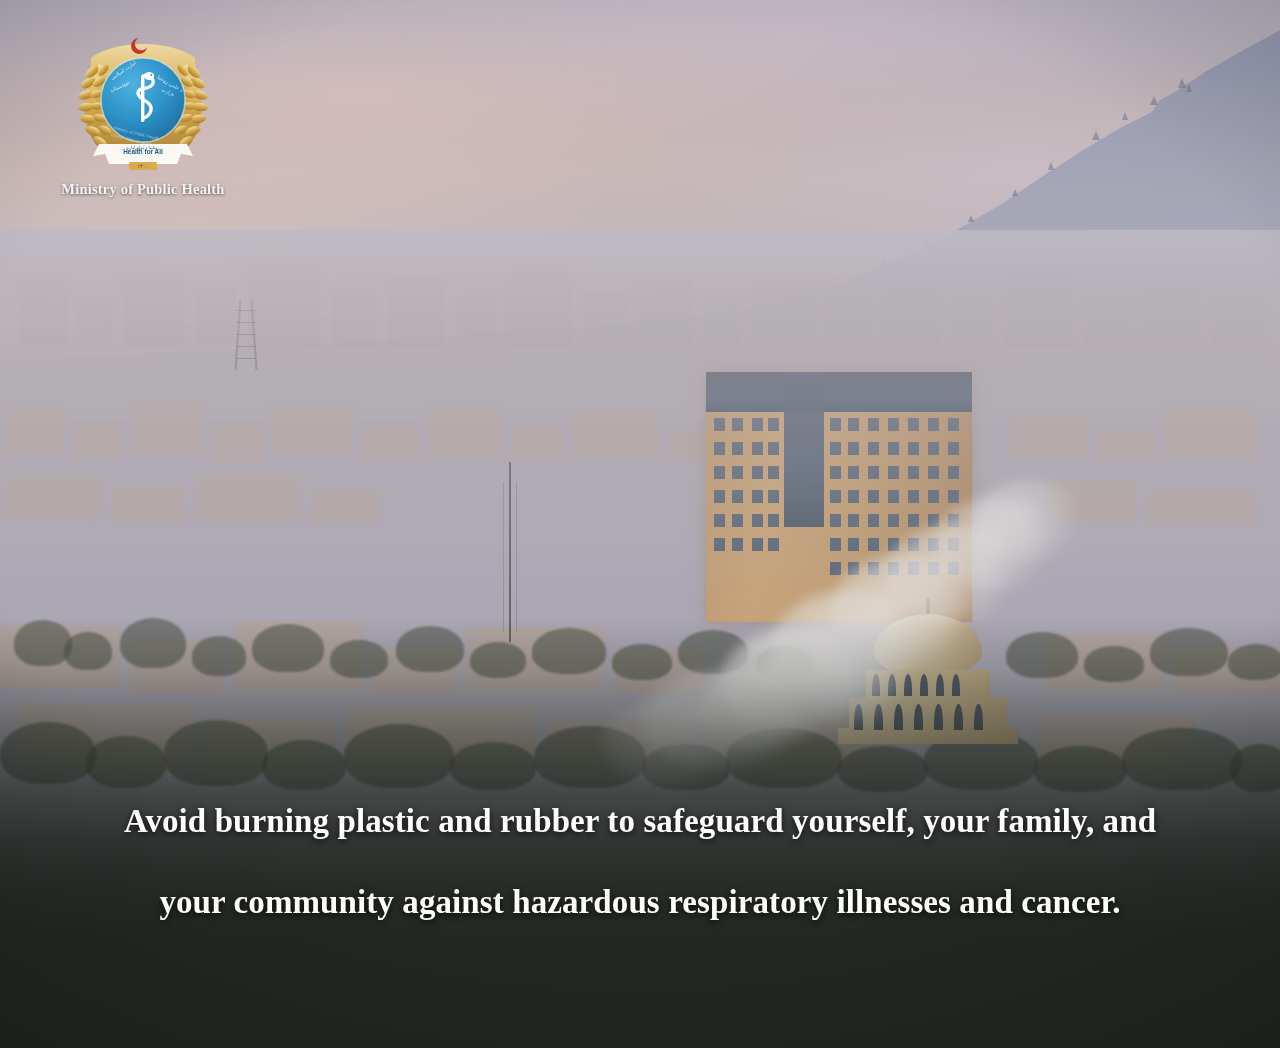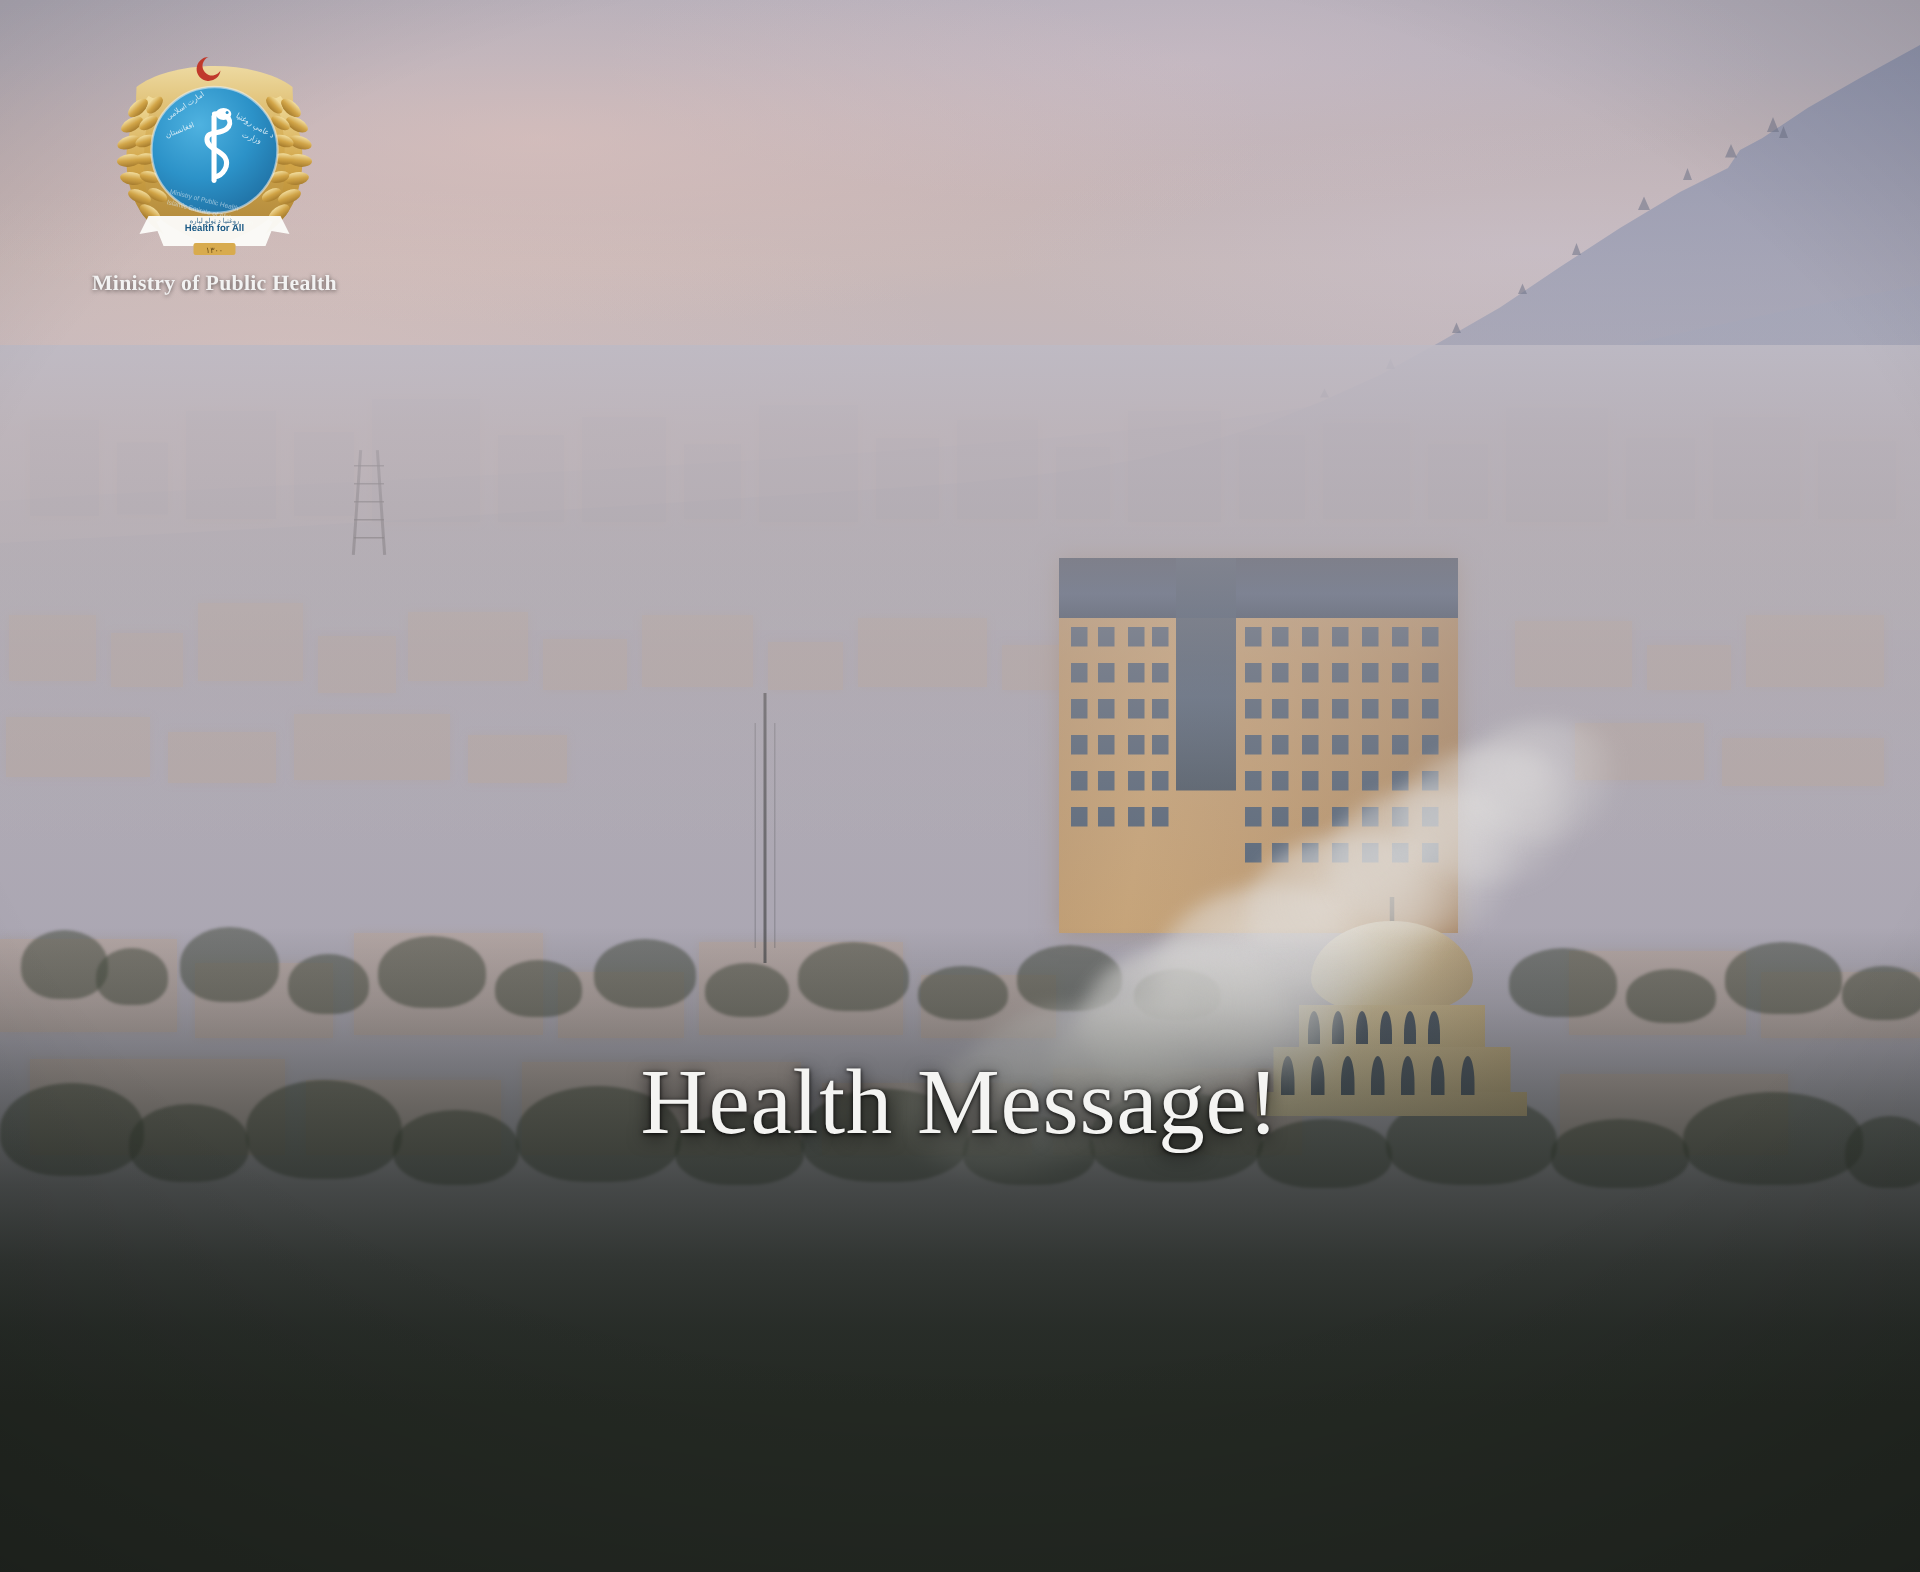--- a/index.html
+++ b/index.html
@@ -573,18 +573,19 @@
           <text x="74" y="118" text-anchor="middle" font-family="Liberation Sans, sans-serif" font-size="6.4" font-weight="bold" fill="#1b5a86">Health for All</text>
           <text x="74" y="112.5" text-anchor="middle" font-family="Liberation Sans, sans-serif" font-size="4.6" fill="#3d6f92">روغتیا د ټولو لپاره</text>
           <rect x="60" y="126" width="28" height="8" rx="1.5" fill="#d8ab4e"></rect>
           <text x="74" y="132.4" text-anchor="middle" font-family="Liberation Sans, sans-serif" font-size="5.4" fill="#6a4c16">١٣٠٠</text>
         </g>
       </svg>
     </div>
     <div class="ministry-label">Ministry of Public Health</div>
   </div>
 
-  <div class="headline">Health Message!</div>
-
-
+
+  <div class="msg l1">Avoid burning plastic and rubber to safeguard yourself, your family, and</div>
+
+  <div class="msg l2">your community against hazardous respiratory illnesses and cancer.</div>
 
 
 </div>
 
 </body></html>

